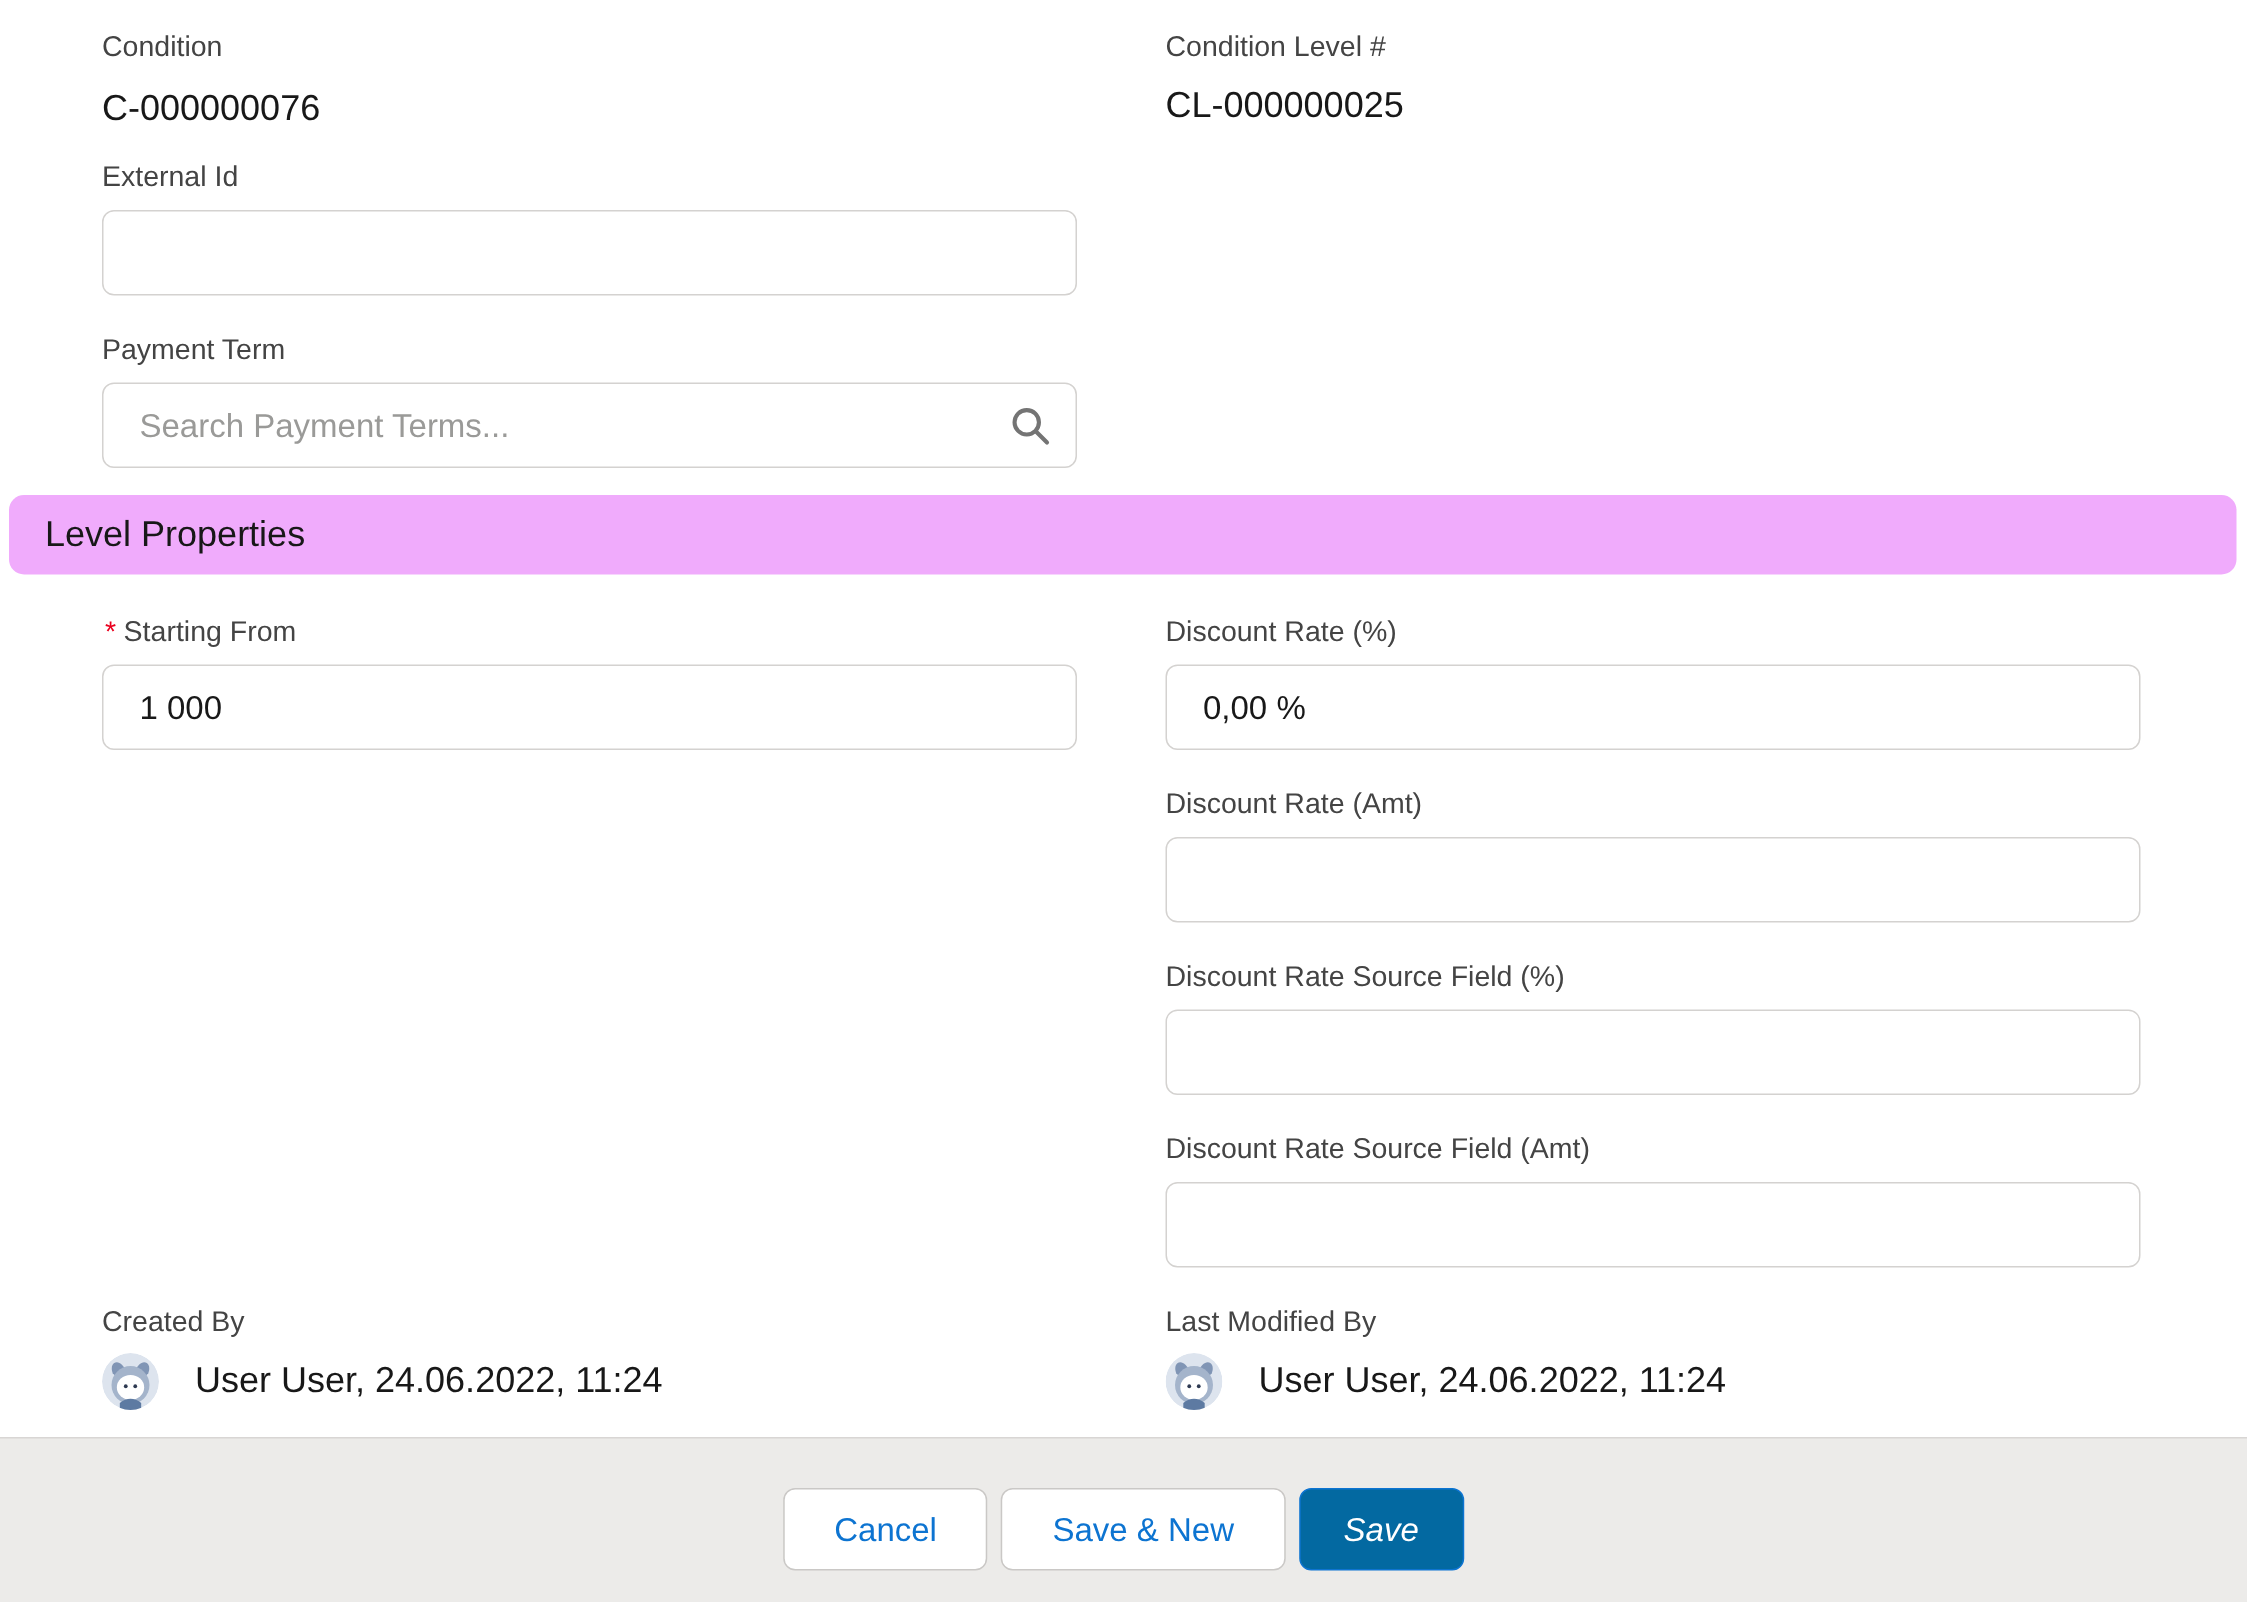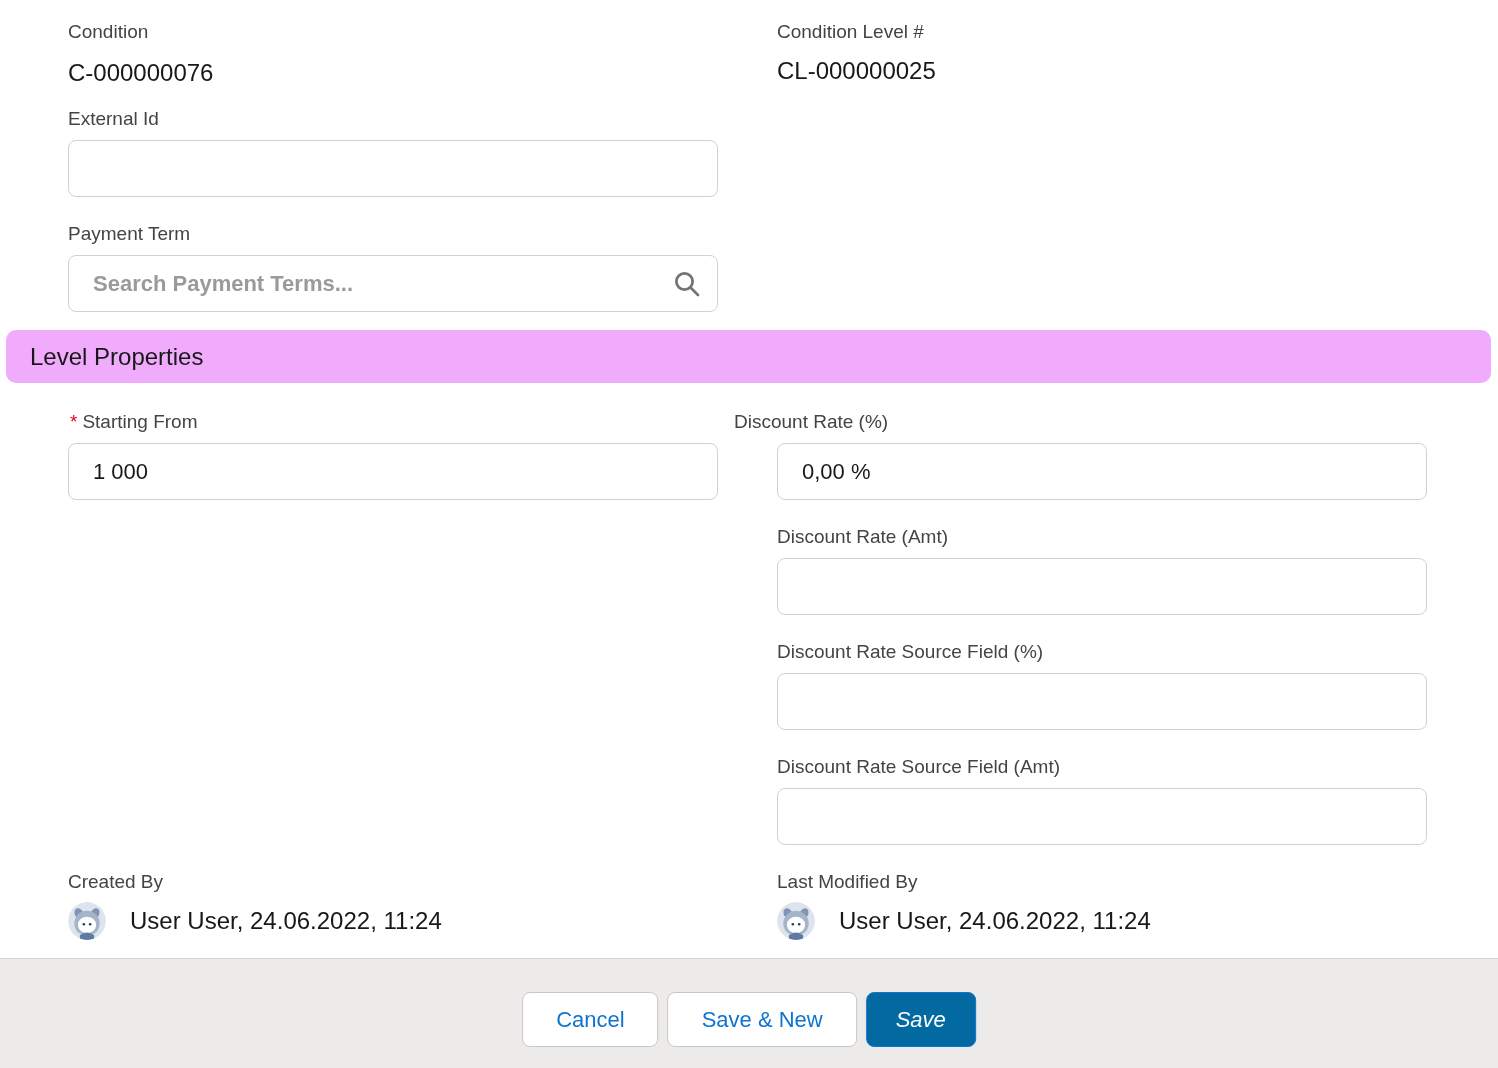--- a/index.html
+++ b/index.html
@@ -34,21 +34,21 @@
     border-radius: 8px;
     background: #ffffff;
     padding: 0 24px;
     font-family: "Liberation Sans", sans-serif;
     font-size: 22px;
     color: #181818;
     outline: none;
   }
   .text-input::placeholder { color: #9a9a98; opacity: 1; }
   .lookup-wrap { position: absolute; width: 650px; height: 58px; }
-  .lookup-wrap .text-input { position: absolute; left: 0; top: 0; padding-right: 64px; font-weight: bold; }
+  .lookup-wrap .text-input { position: absolute; left: 0; top: 0; padding-right: 64px; }
   .lookup-wrap .search-icon {
     position: absolute; right: 16px; top: 14px;
     width: 30px; height: 30px;
     pointer-events: none;
   }
   .required-mark { color: #ea001e; margin-right: 5px; font-size: 19px; }
 
   .section-bar {
     position: absolute;
     left: 6px; top: 330px;
@@ -146,21 +146,21 @@
 
   <div class="section-bar">
     <div class="section-title">Level Properties</div>
   </div>
 
   <div class="field-label" style="left:70px; top:410px;">
     <span class="required-mark">*</span><span>Starting From</span>
   </div>
   <input type="text" class="text-input" style="left: 68px; top: 443px;" value="1 000">
 
-  <div class="field-label" style="left:734px; top:410px;text-align:right;">Discount Rate (%)</div>
+  <div class="field-label" style="left:777px; top:410px;text-align:right;">Discount Rate (%)</div>
   <input type="text" class="text-input" style="left: 777px; top: 443px;" value="0,00 %">
 
   <div class="field-label" style="left:777px; top:525px;">Discount Rate (Amt)</div>
   <input type="text" class="text-input" style="left: 777px; top: 558px;" value="">
 
   <div class="field-label" style="left:777px; top:640px;">Discount Rate Source Field (%)</div>
   <input type="text" class="text-input" style="left: 777px; top: 673px;" value="">
 
   <div class="field-label" style="left:777px; top:755px;">Discount Rate Source Field (Amt)</div>
   <input type="text" class="text-input" style="left: 777px; top: 788px;" value="">

